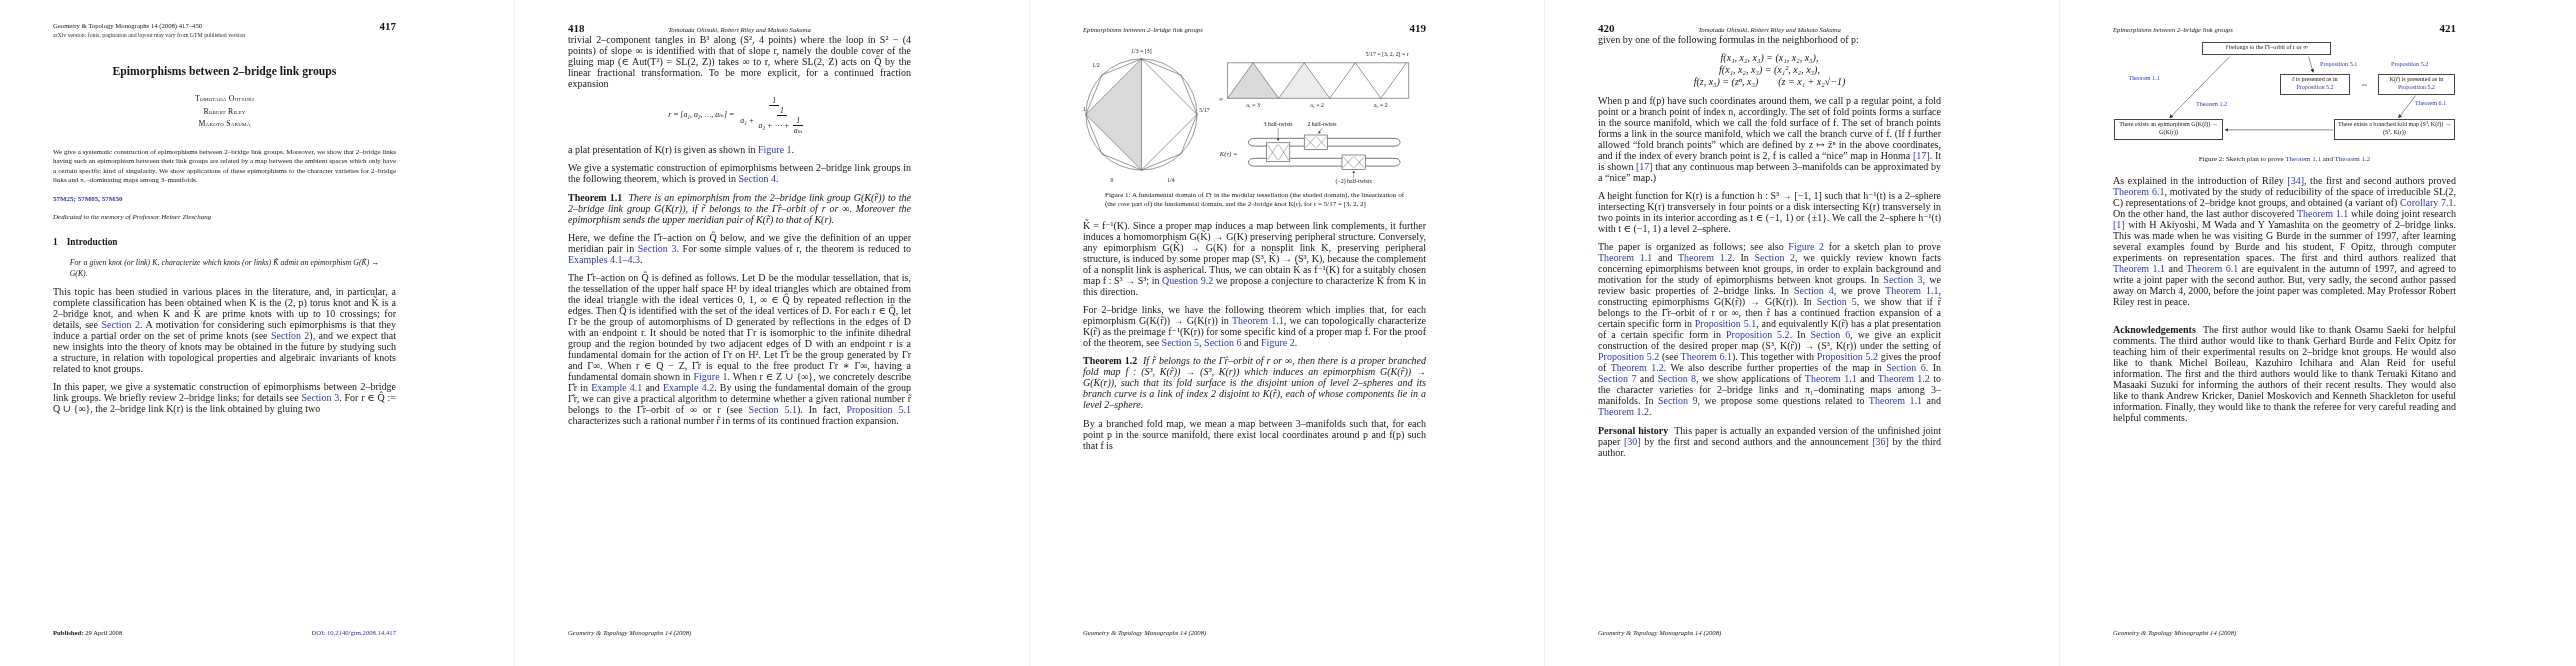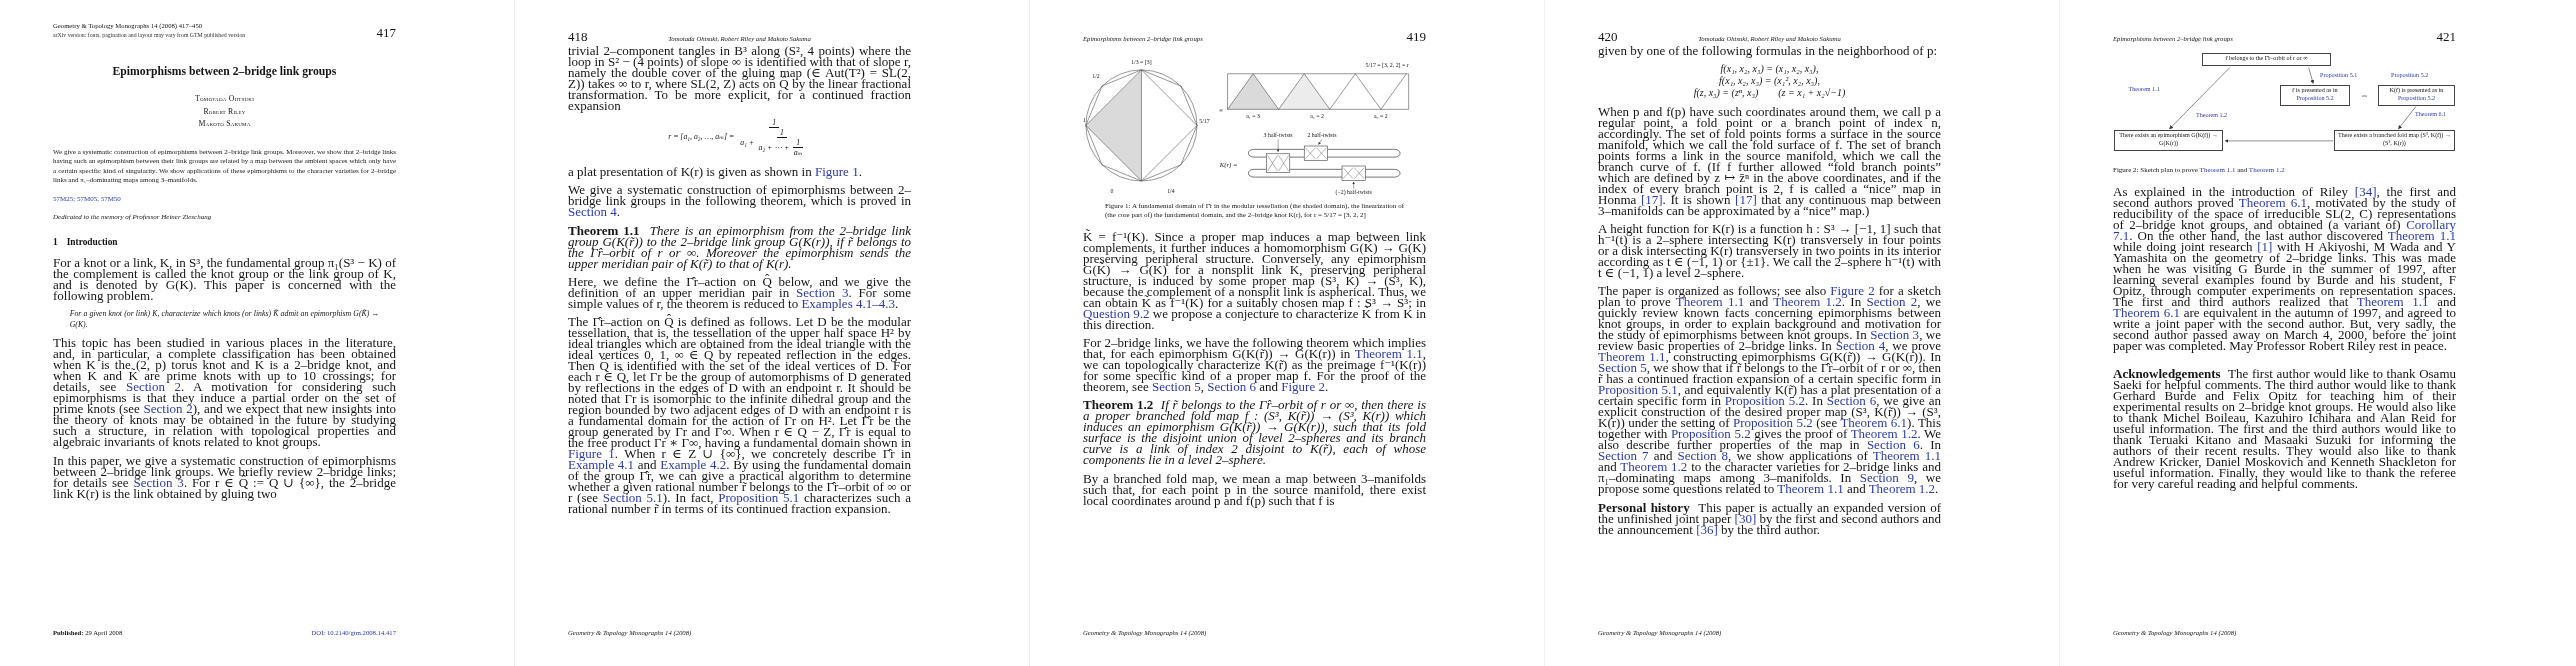--- a/index.html
+++ b/index.html
@@ -5,65 +5,65 @@
   html,body{margin:0;padding:0;background:#ffffff;}
   body{width:2576px;height:667px;font-family:"Liberation Serif","DejaVu Serif",serif;color:#151515;}
   .spread{display:flex;width:2576px;height:667px;}
   .page{position:relative;width:515px;height:667px;background:#fff;box-sizing:border-box;border-right:0.6px solid #f0f0f0;overflow:hidden;}
   .page:last-child{border-right:none;}
   .inner{position:absolute;left:53px;top:22px;width:343px;bottom:31px;}
 
   
   .hdr-title{display:flex;justify-content:space-between;align-items:flex-start;font-size:6.7px;line-height:8.3px;}
   .hdr-sub{font-size:5.8px;color:#333;margin-top:1.1px;}
-  .folio{font-weight:normal;font-size:13px;margin-top:7px;}
+  .folio{font-weight:bold;font-size:11px;}
   .hdr-run{display:grid;grid-template-columns:33px 1fr 33px;font-size:6.7px;align-items:baseline;}
   .hdr-run .center{text-align:center;font-style:italic;}
   .hdr-run2{display:grid;grid-template-columns:1fr 33px;font-size:6.7px;align-items:baseline;gap:36px;}
   .hdr-run2 .runtitle{font-style:italic;}
   .hdr-run .folio{text-align:left;}
   .hdr-run2 .folio{text-align:right;}
   .hdr-title .folio{text-align:right;}
 
   
   .ftr{position:absolute;left:0;right:0;bottom:0;display:flex;justify-content:space-between;font-size:6.7px;}
   .ftr .journal{font-style:italic;}
   .b{font-weight:bold;}
 
   
   .title{font-size:11.7px;font-weight:bold;text-align:center;margin:25.6px 0 14.5px;}
   .authors{text-align:center;font-variant:small-caps;font-size:7.8px;line-height:12.8px;letter-spacing:0.2px;margin:0 0 16.7px;}
   .abstract{font-size:7px;line-height:9.4px;text-align:justify;margin:0 0 10px;}
-  .msc{font-size:7px;margin:0 0 10px;}
+  .msc{font-size:7px;margin:0 0 10px;font-weight:bold;}
   .dedication{font-size:7px;font-style:italic;margin:0 0 15.6px;}
   .section-h{font-size:9.4px;font-weight:bold;margin:2.2px 0 10px;}
   .section-h .num{margin-right:9px;}
 
   
-  p.body{font-size:13px;line-height:11px;text-align:justify;margin:0 0 7.2px;}
+  p.body{font-size:10px;line-height:11px;text-align:justify;margin:0 0 7.2px;}
   .quote{font-size:7.8px;line-height:11px;font-style:italic;margin:1.1px 16.7px 7.2px;text-align:justify;}
   .theorem{margin:9px 0;}
   .thm-label{font-weight:bold;}
   .thm-body{font-style:italic;margin-top:32px;}
   .runin{font-weight:bold;}
   .ref{color:#2b3aa5;}
   .first-gap{margin-top:20px;}
 
   
   .formula{text-align:center;font-size:7.8px;font-style:italic;margin:4.4px 0 9px;}
   .frac{display:inline-flex;flex-direction:column;align-items:center;vertical-align:middle;margin:0 1.7px;}
   .fnum{display:block;border-bottom:0.6px solid #151515;padding:0 2.8px;text-align:center;}
   .fden{display:flex;align-items:center;gap:1.7px;padding:0 1.1px;}
   .flhs{margin-right:3.3px;}
   .formulas{text-align:center;font-size:10px;font-style:italic;line-height:11.7px;margin:2.2px 0 7.8px;}
   .fcond{margin-left:20px;text-align:right;}
 
   
   .caption{font-size:7px;line-height:9.2px;margin:5.6px 22px 11px;text-align:justify;}
-  .caption.center{text-align:left;margin:4.4px 0 11px;font-family:Liberation Serif, serif;}
+  .caption.center{text-align:center;margin:4.4px 0 11px;font-family:Liberation Serif, serif;}
 
   
   .fig1svg{display:block;margin:11px 0 0;}
   .fig1svg text{font-size:10.5px;fill:#151515;}
   .fig1svg .kr{font-size:12px;font-style:italic;}
 
   
   .fig2wrap{position:relative;height:110px;margin:6.7px 0 1.1px;font-size:6.1px;}
   .fig2svg{position:absolute;left:0;top:0;}
   .fbox{position:absolute;border:0.6px solid #444;background:#fff;line-height:7.8px;text-align:center;padding:1.7px 2.8px;box-sizing:border-box;}
@@ -94,21 +94,20 @@
       </div>
 
       <p class="abstract">We give a systematic construction of epimorphisms between 2–bridge link groups. Moreover, we show that 2–bridge links having such an epimorphism between their link groups are related by a map between the ambient spaces which only have a certain specific kind of singularity. We show applications of these epimorphisms to the character varieties for 2–bridge links and π₁–dominating maps among 3–manifolds.</p>
 
       <div class="msc ref">57M25; 57M05, 57M50</div>
 
       <div class="dedication">Dedicated to the memory of Professor Heiner Zieschang</div>
 
       <h2 class="section-h"><span class="num">1</span><span>Introduction</span></h2>
 
-      <p class="body">For a knot or a link, K, in S³, the fundamental group π₁(S³ − K) of the complement is called the knot group or the link group of K, and is denoted by G(K). This paper is concerned with the following problem.</p>
       <p class="quote">For a given knot (or link) K, characterize which knots (or links) K̃ admit an epimorphism G(K̃) → G(K).</p>
       <p class="body">This topic has been studied in various places in the literature, and, in particular, a complete classification has been obtained when K is the (2, p) torus knot and K̃ is a 2–bridge knot, and when K and K̃ are prime knots with up to 10 crossings; for details, see <span class="ref">Section 2</span>. A motivation for considering such epimorphisms is that they induce a partial order on the set of prime knots (see <span class="ref">Section 2</span>), and we expect that new insights into the theory of knots may be obtained in the future by studying such a structure, in relation with topological properties and algebraic invariants of knots related to knot groups.</p>
       <p class="body">In this paper, we give a systematic construction of epimorphisms between 2–bridge link groups. We briefly review 2–bridge links; for details see <span class="ref">Section 3</span>. For r ∈ Q̂ := Q ∪ {∞}, the 2–bridge link K(r) is the link obtained by gluing two</p>
 
       <div class="ftr">
         <div><span class="b">Published:</span> <span>29 April 2008</span></div>
         <div class="ref">DOI: 10.2140/gtm.2008.14.417</div>
       </div>
     </div>
   </section>

